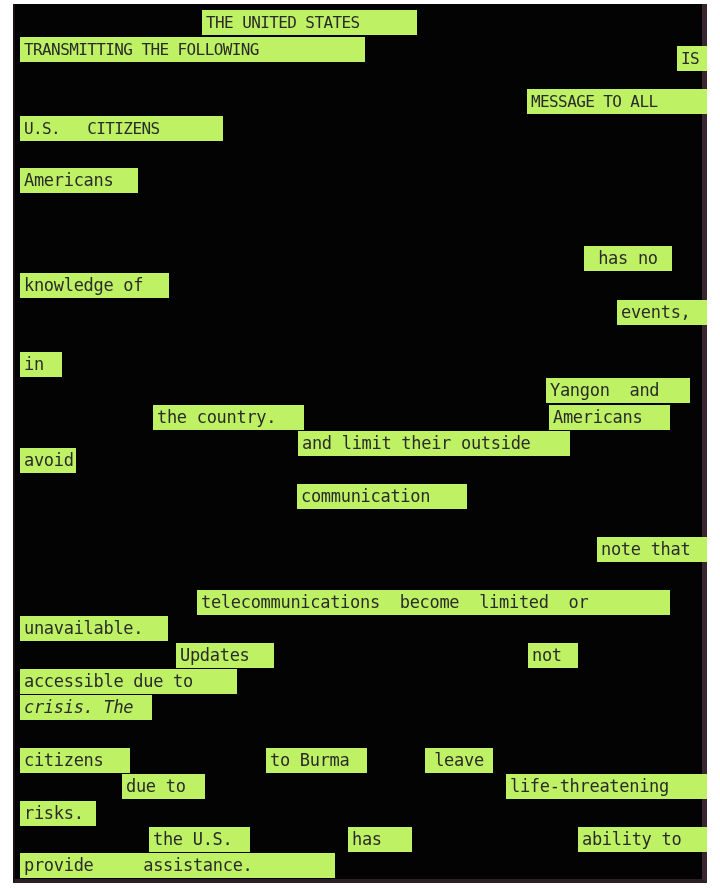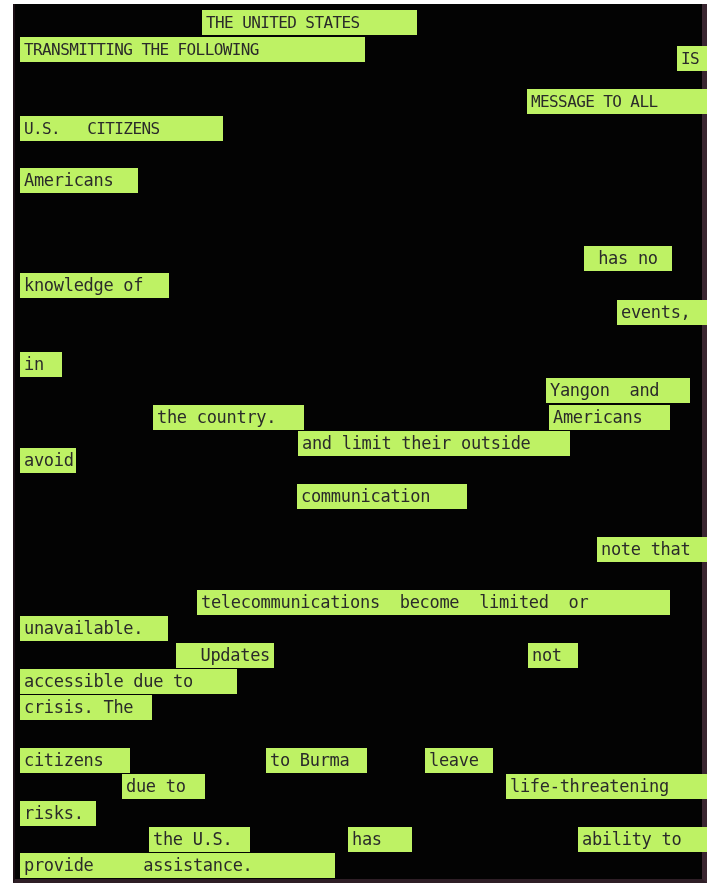--- a/index.html
+++ b/index.html
@@ -64,27 +64,27 @@
   <span class="word" style="left: 20px; top: 352px; width: 42px;">in</span>
   <span class="word" style="left: 546px; top: 378px; width: 144px;">Yangon  and</span>
   <span class="word" style="left: 153px; top: 405px; width: 151px;">the country.</span>
   <span class="word" style="left: 549px; top: 405px; width: 121px;">Americans</span>
   <span class="word" style="left: 20px; top: 448px; width: 56px;">avoid</span>
   <span class="word" style="left: 298px; top: 431px; width: 272px;">and limit their outside</span>
   <span class="word" style="left: 297px; top: 484px; width: 170px;">communication</span>
   <span class="word" style="left: 597px; top: 537px; width: 110px;">note that</span>
   <span class="word" style="left: 197px; top: 590px; width: 473px;">telecommunications  become  limited  or</span>
   <span class="word" style="left: 20px; top: 616px; width: 148px;">unavailable.</span>
-  <span class="word" style="left: 176px; top: 643px; width: 98px; text-align: right;">Updates</span>
+  <span class="word" style="left: 176px; top: 643px; width: 98px;">Updates</span>
   <span class="word" style="left: 528px; top: 643px; width: 50px;">not</span>
   <span class="word" style="left: 20px; top: 669px; width: 217px;">accessible due to</span>
-  <span class="word" style="left: 20px; top: 695px; width: 132px;">crisis. The</span>
+  <span class="word" style="left: 20px; top: 695px; width: 132px; font-style: italic;">crisis. The</span>
   <span class="word" style="left: 20px; top: 748px; width: 110px;">citizens</span>
   <span class="word" style="left: 266px; top: 748px; width: 101px;">to Burma</span>
-  <span class="word" style="left: 425px; top: 748px; width: 68px;">leave</span>
+  <span class="word" style="left: 425px; top: 748px; width: 68px; text-align: center;">leave</span>
   <span class="word" style="left: 122px; top: 774px; width: 83px;">due to</span>
   <span class="word" style="left: 506px; top: 774px; width: 201px;">life-threatening</span>
   <span class="word" style="left: 20px; top: 801px; width: 76px;">risks.</span>
   <span class="word" style="left: 149px; top: 827px; width: 101px;">the U.S.</span>
   <span class="word" style="left: 348px; top: 827px; width: 64px;">has</span>
   <span class="word" style="left: 578px; top: 827px; width: 129px;">ability to</span>
   <span class="word" style="left: 20px; top: 853px; width: 315px;">provide     assistance.</span>
 </div>
 
 </body></html>

